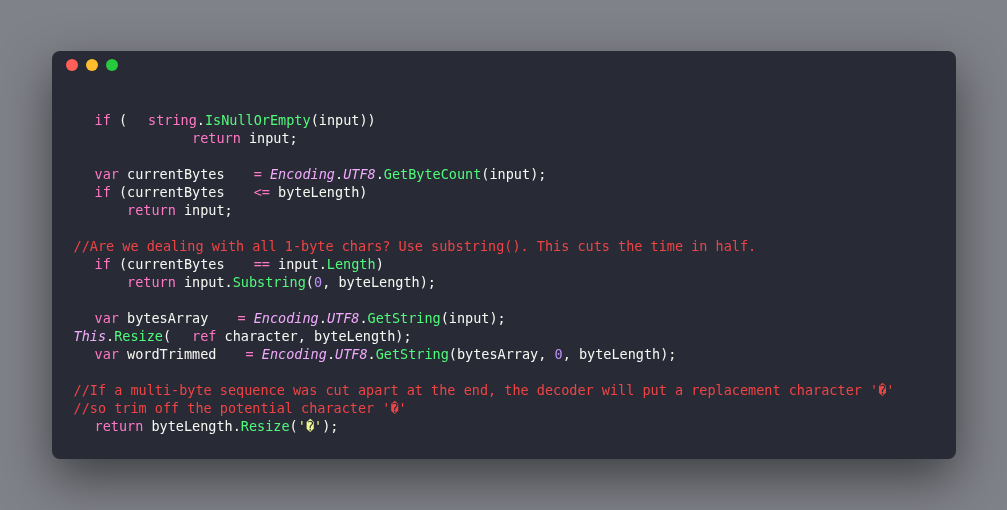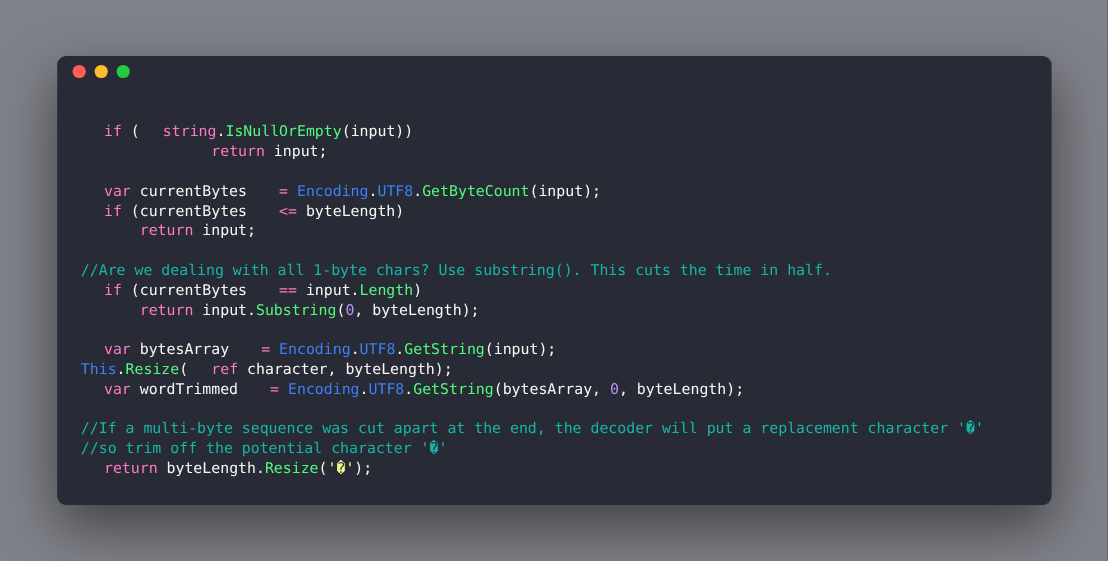--- a/index.html
+++ b/index.html
@@ -35,25 +35,25 @@
     .tr-min   { background: #ffbd2e; }
     .tr-max   { background: #27c93f; }
     .code {
       padding: 14px 22px 24px 22px;
       font-size: 13.5px;
       line-height: 18px;
       white-space: pre;
       color: #f8f8f2;
     }
     .kw   { color: #ff79c6; margin-left: 21px; }   
-    .type { color: #3b82f6; }   
+    .type { color: #f0abfc; font-style: italic; }   
     .mem  { color: #50fa7b; }   
     .str  { color: #f1fa8c; }   
     .num  { color: #bd93f9; }   
-    .cmt  { color: #14b8a6; }   
+    .cmt  { color: #ef4444; }   
     .id   { color: #f8f8f2; }
   </style>
 </head>
 <body>
 
 <div class="window">
   <div class="titlebar">
     <div class="traffic tr-close"></div>
     <div class="traffic tr-min"></div>
     <div class="traffic tr-max"></div>

